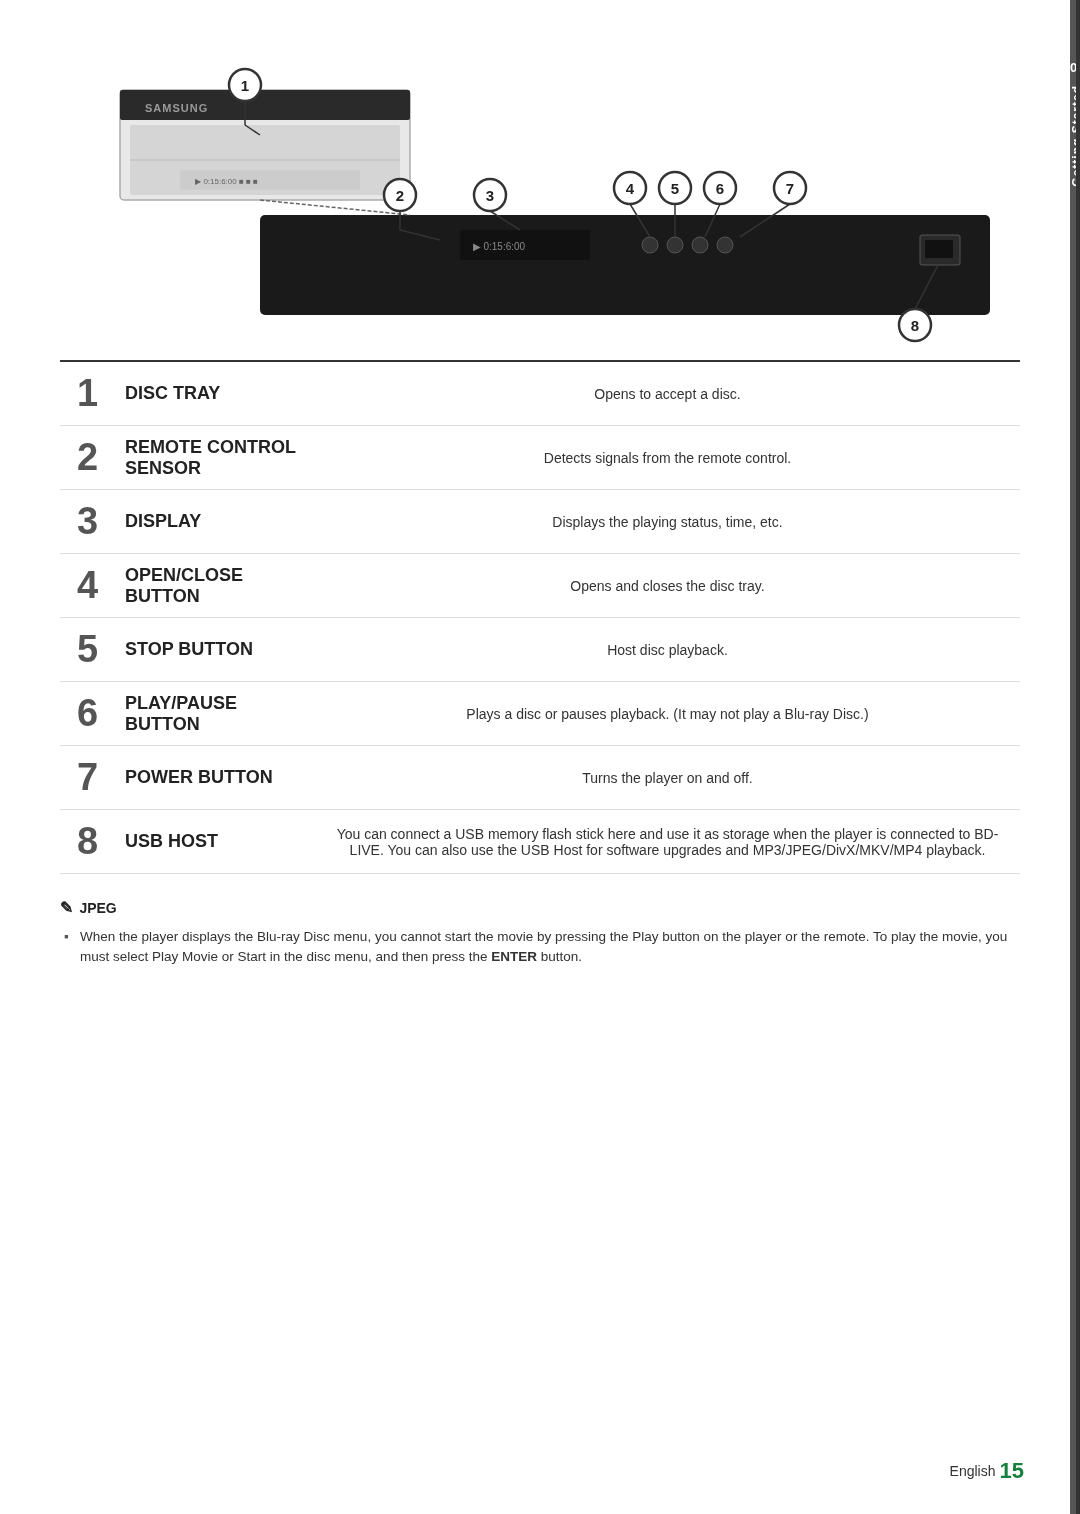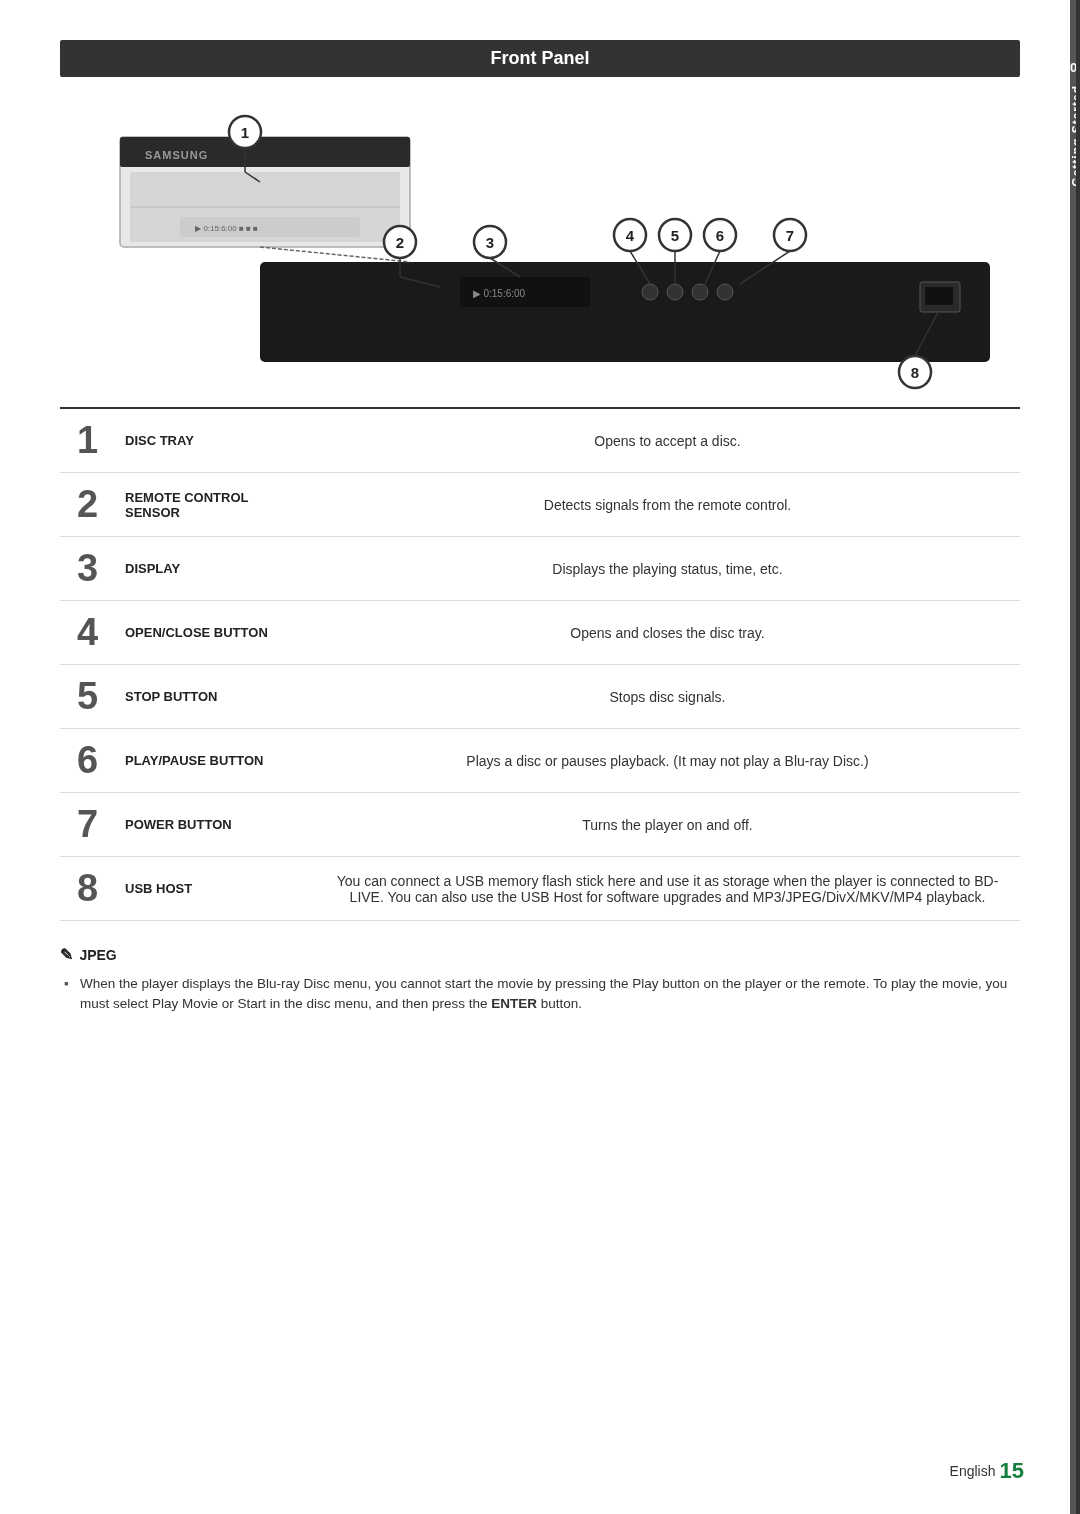--- a/index.html
+++ b/index.html
@@ -98,21 +98,21 @@
       text-align: center;
       font-size: 38px;
       font-weight: bold;
       color: #555;
       padding: 10px 5px;
       vertical-align: middle;
     }
 
     .label-cell {
       width: 200px;
-      font-size: 13px;
+      font-size: 18px;
       font-weight: bold;
       text-transform: uppercase;
       padding: 10px 10px;
       vertical-align: middle;
       color: #222;
     }
 
     .desc-cell {
       font-size: 14px;
       color: #333;
@@ -188,21 +188,20 @@
       height: 300px;
     }
   </style>
 </head>
 <body>
 
 <div class="page-container">
   <div class="main-content">
 
     <div class="front-panel-section">
-      <div class="section-header">Front Panel</div>
 
       <div class="device-svg-container">
         <svg width="960" height="310" viewBox="0 0 960 310" xmlns="http://www.w3.org/2000/svg">
 
           <rect x="60" y="50" width="290" height="110" rx="4" ry="4" fill="#e8e8e8" stroke="#aaa" stroke-width="1.5"></rect>
 
           <rect x="60" y="50" width="290" height="30" rx="2" ry="2" fill="#2a2a2a"></rect>
           <text x="85" y="72" font-family="Arial" font-size="11" font-weight="bold" fill="#999" letter-spacing="1">SAMSUNG</text>
 
           <rect x="70" y="85" width="270" height="70" rx="2" fill="#d5d5d5"></rect>
@@ -282,21 +281,21 @@
     <td class="desc-cell">Displays the playing status, time, etc.</td>
   </tr>
           <tr>
     <td class="num-cell">4</td>
     <td class="label-cell">OPEN/CLOSE BUTTON</td>
     <td class="desc-cell">Opens and closes the disc tray.</td>
   </tr>
           <tr>
     <td class="num-cell">5</td>
     <td class="label-cell">STOP BUTTON</td>
-    <td class="desc-cell">Stops disc signals.</td>
+    <td class="desc-cell">Host disc playback.</td>
   </tr>
           <tr>
     <td class="num-cell">6</td>
     <td class="label-cell">PLAY/PAUSE BUTTON</td>
     <td class="desc-cell">Plays a disc or pauses playback. (It may not play a Blu-ray Disc.)</td>
   </tr>
           <tr>
     <td class="num-cell">7</td>
     <td class="label-cell">POWER BUTTON</td>
     <td class="desc-cell">Turns the player on and off.</td>

